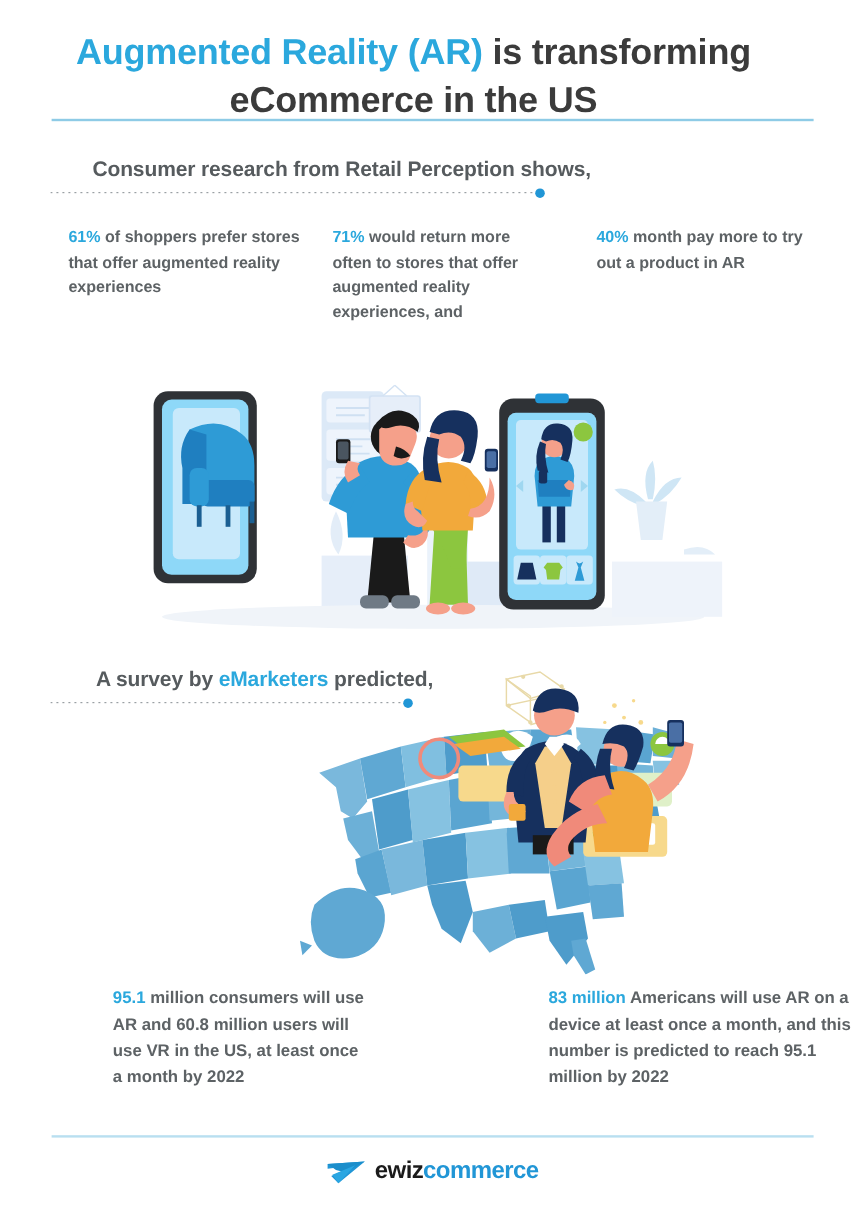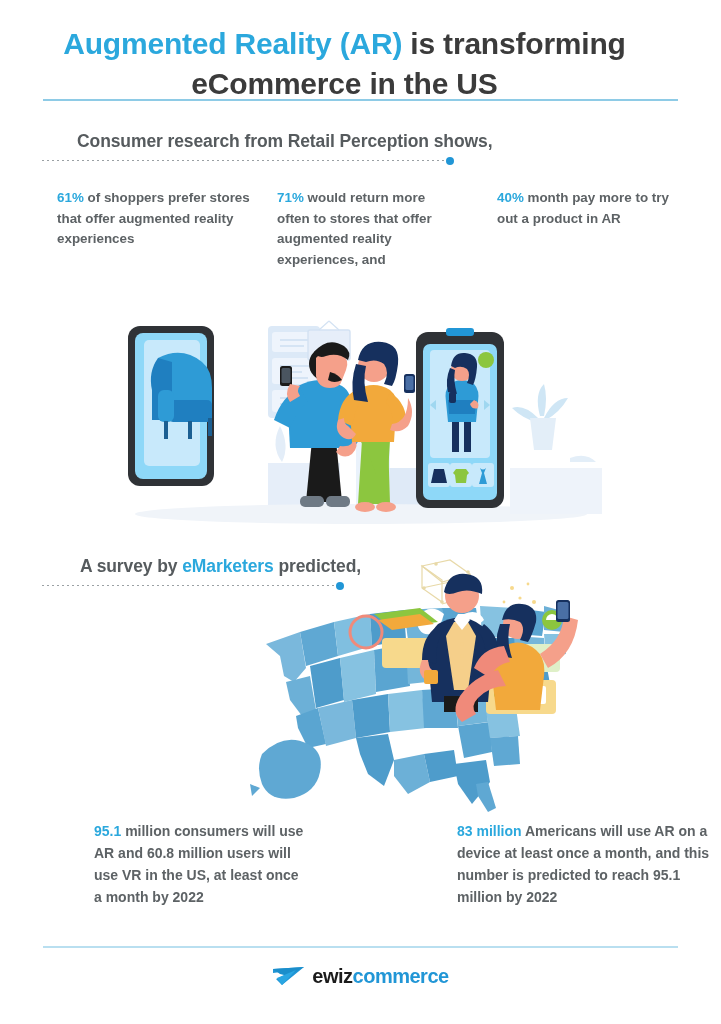--- a/index.html
+++ b/index.html
@@ -73,21 +73,21 @@
   #txt-br   { left: 417px; top: 820px; width: 260px; margin-left: 40px; }
 
   
   #illus1 { position: absolute; left: 120px; top: 308px; width: 482px; height: 232px; }
   
   #illus2 { position: absolute; left: 248px; top: 558px; width: 424px; height: 254px; }
 
   
   .footer-logo {
     position: absolute; left: 0; top: 965px; width: 721px;
-    display: flex; justify-content: center; gap: 6px;
+    display: flex; align-items: center; justify-content: center; gap: 6px;
   }
   .logo-text { font-size: 20px; font-weight: bold; letter-spacing: -0.5px; }
   .logo-text .a { color: #1b1b1b; }
   .logo-text .b { color: #2196d6; }
 </style>
 </head>
 <body>
 
 <div class="page">
 

